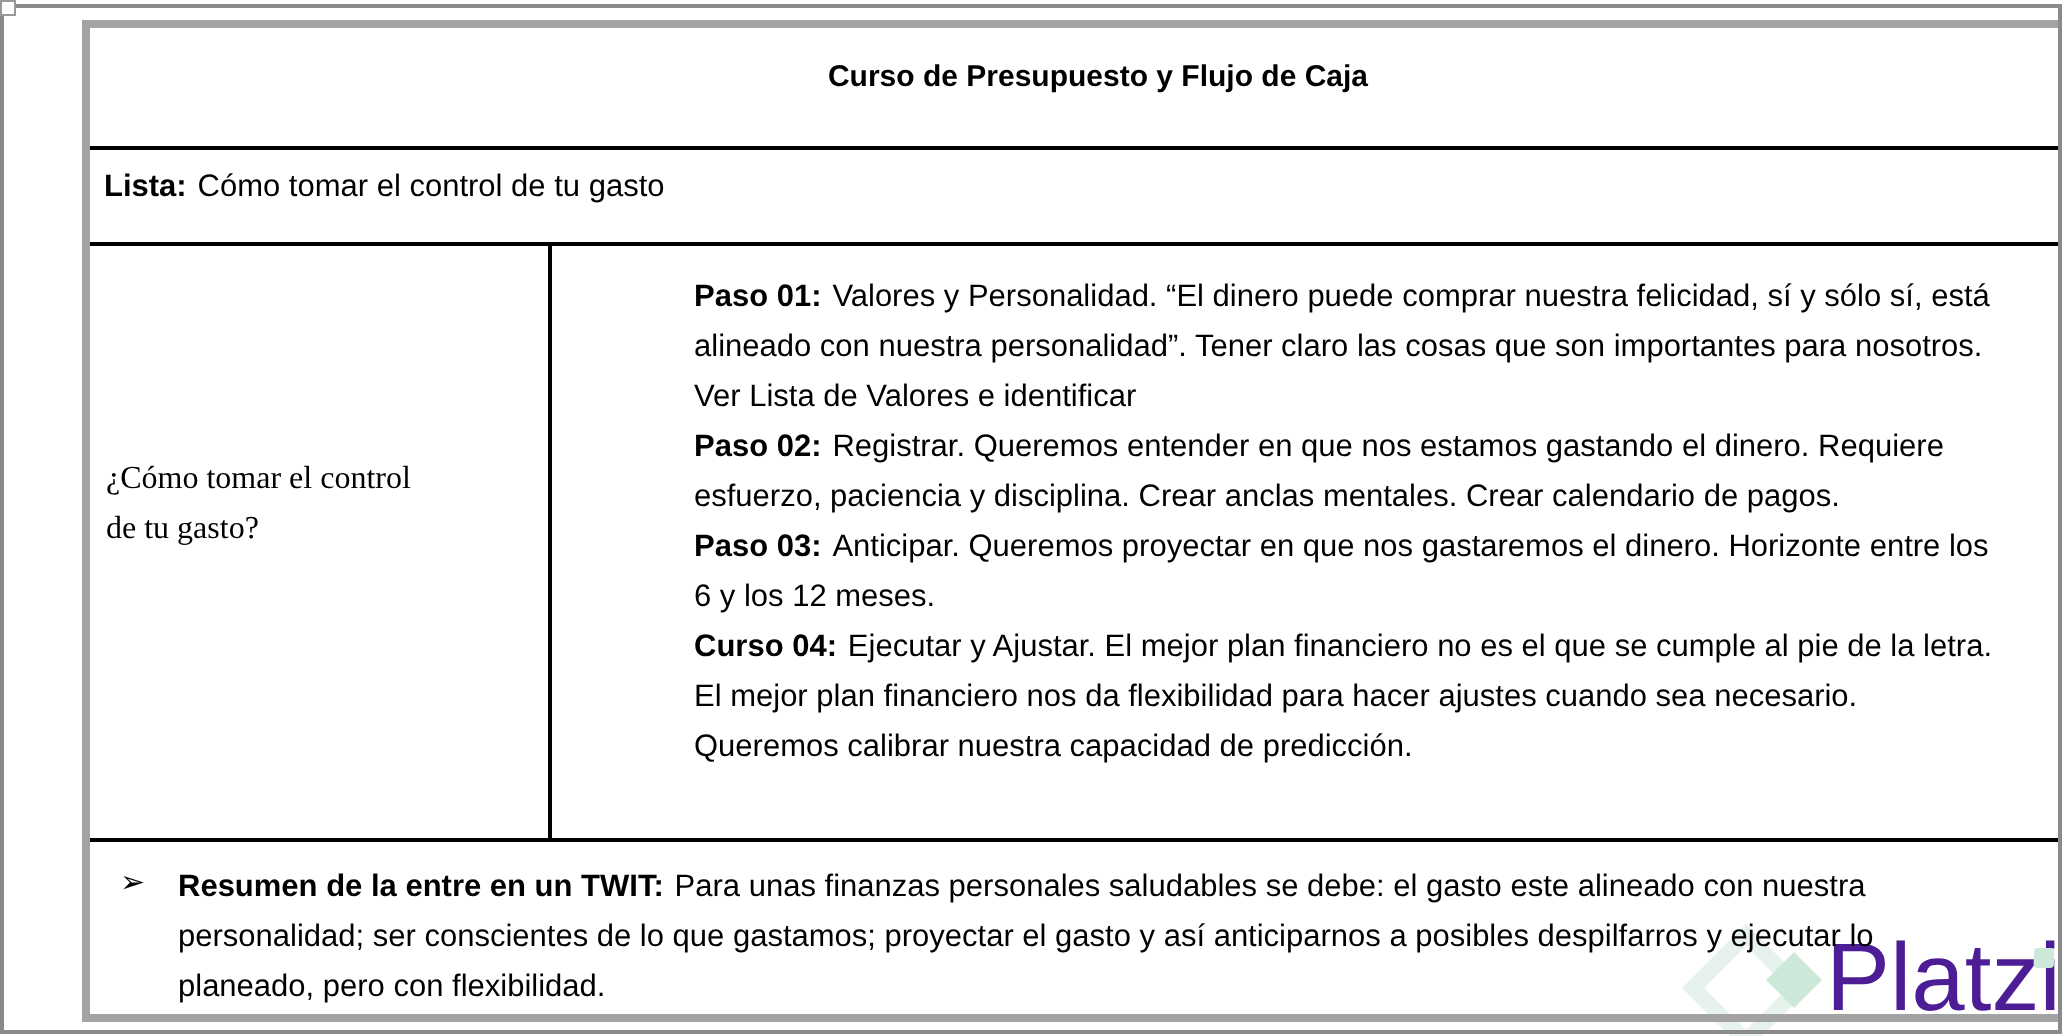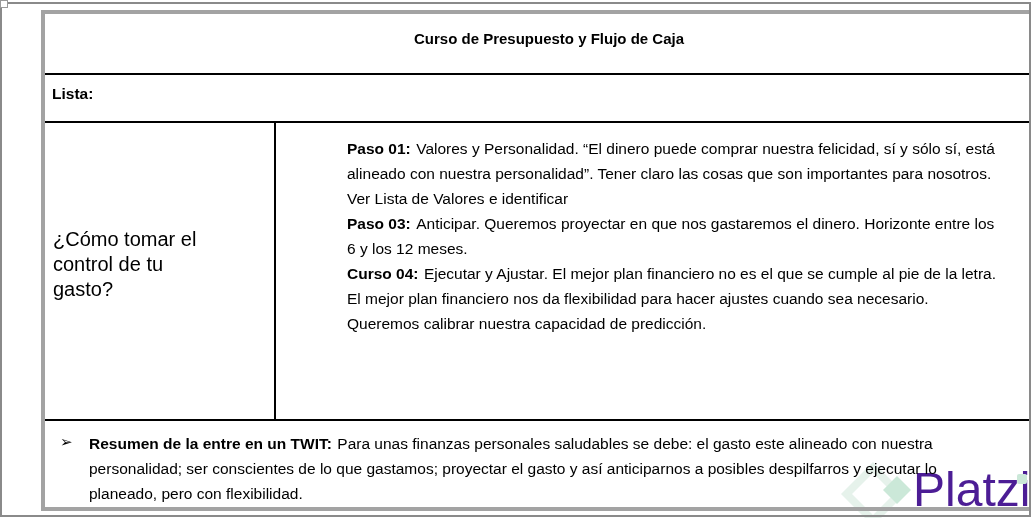--- a/index.html
+++ b/index.html
@@ -51,21 +51,21 @@
     height: 48px; border-top: 2px solid #000;
     display: flex; align-items: center; padding-left: 7px; padding-bottom: 8px;
     font-size: 15.5px; box-sizing: border-box;
   }
   .bold-label { font-weight: bold; margin-right: 0.35em; }
 
   .row-main { height: 298px; border-top: 2px solid #000; display: flex; box-sizing: border-box; }
   .cell-question {
     width: 231px; border-right: 2px solid #000; box-sizing: border-box;
     padding: 104px 50px 0 8px;
-    font-size: 20px; line-height: 25px;
+    font-size: 16px; line-height: 25px; font-family: Liberation Serif, serif;
   }
   .cell-pasos {
     flex: 1; box-sizing: border-box;
     padding: 13px 55px 0 71px;
     font-size: 15.5px; line-height: 25px;
   }
   .paso { margin: 0; }
 
   .row-resumen {
     flex: 1; border-top: 2px solid #000; position: relative;
@@ -90,29 +90,33 @@
 </div>
 
 <div class="table">
 
   <div class="row-title">
     <span class="title">Curso de Presupuesto y Flujo de Caja</span>
   </div>
 
   <div class="row-clase">
     <span class="bold-label">Lista:</span>
+    <span>Cómo tomar el control de tu gasto</span>
   </div>
 
   <div class="row-main">
     <div class="cell-question">
       <span>¿Cómo tomar el control de tu gasto?</span>
     </div>
     <div class="cell-pasos">
       <p class="paso">
         <span class="bold-label">Paso 01:</span><span>Valores y Personalidad. “El dinero puede comprar nuestra felicidad, sí y sólo sí, está alineado con nuestra personalidad”. Tener claro las cosas que son importantes para nosotros. Ver Lista de Valores e identificar</span>
+      </p>
+      <p class="paso">
+        <span class="bold-label">Paso 02:</span><span>Registrar. Queremos entender en que nos estamos gastando el dinero. Requiere esfuerzo, paciencia y disciplina. Crear anclas mentales. Crear calendario de pagos.</span>
       </p>
       <p class="paso">
         <span class="bold-label">Paso 03:</span><span>Anticipar. Queremos proyectar en que nos gastaremos el dinero. Horizonte entre los 6 y los 12 meses.</span>
       </p>
       <p class="paso">
         <span class="bold-label">Curso 04:</span><span>Ejecutar y Ajustar. El mejor plan financiero no es el que se cumple al pie de la letra. El mejor plan financiero nos da flexibilidad para hacer ajustes cuando sea necesario. Queremos calibrar nuestra capacidad de predicción.</span>
       </p>
     </div>
   </div>
 

